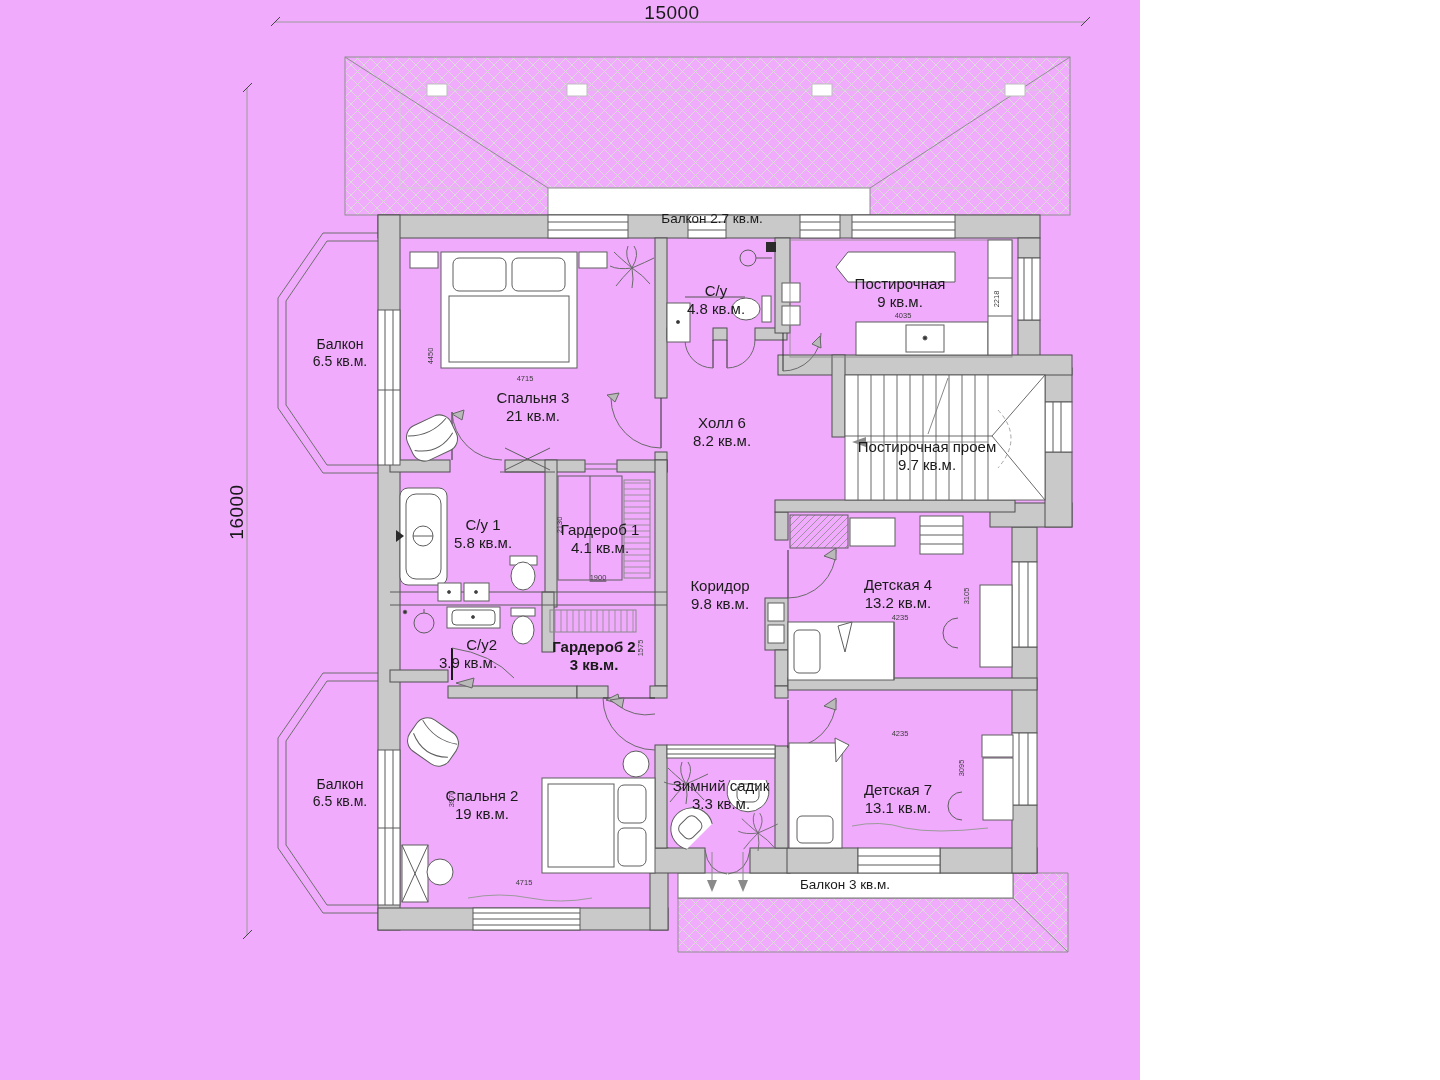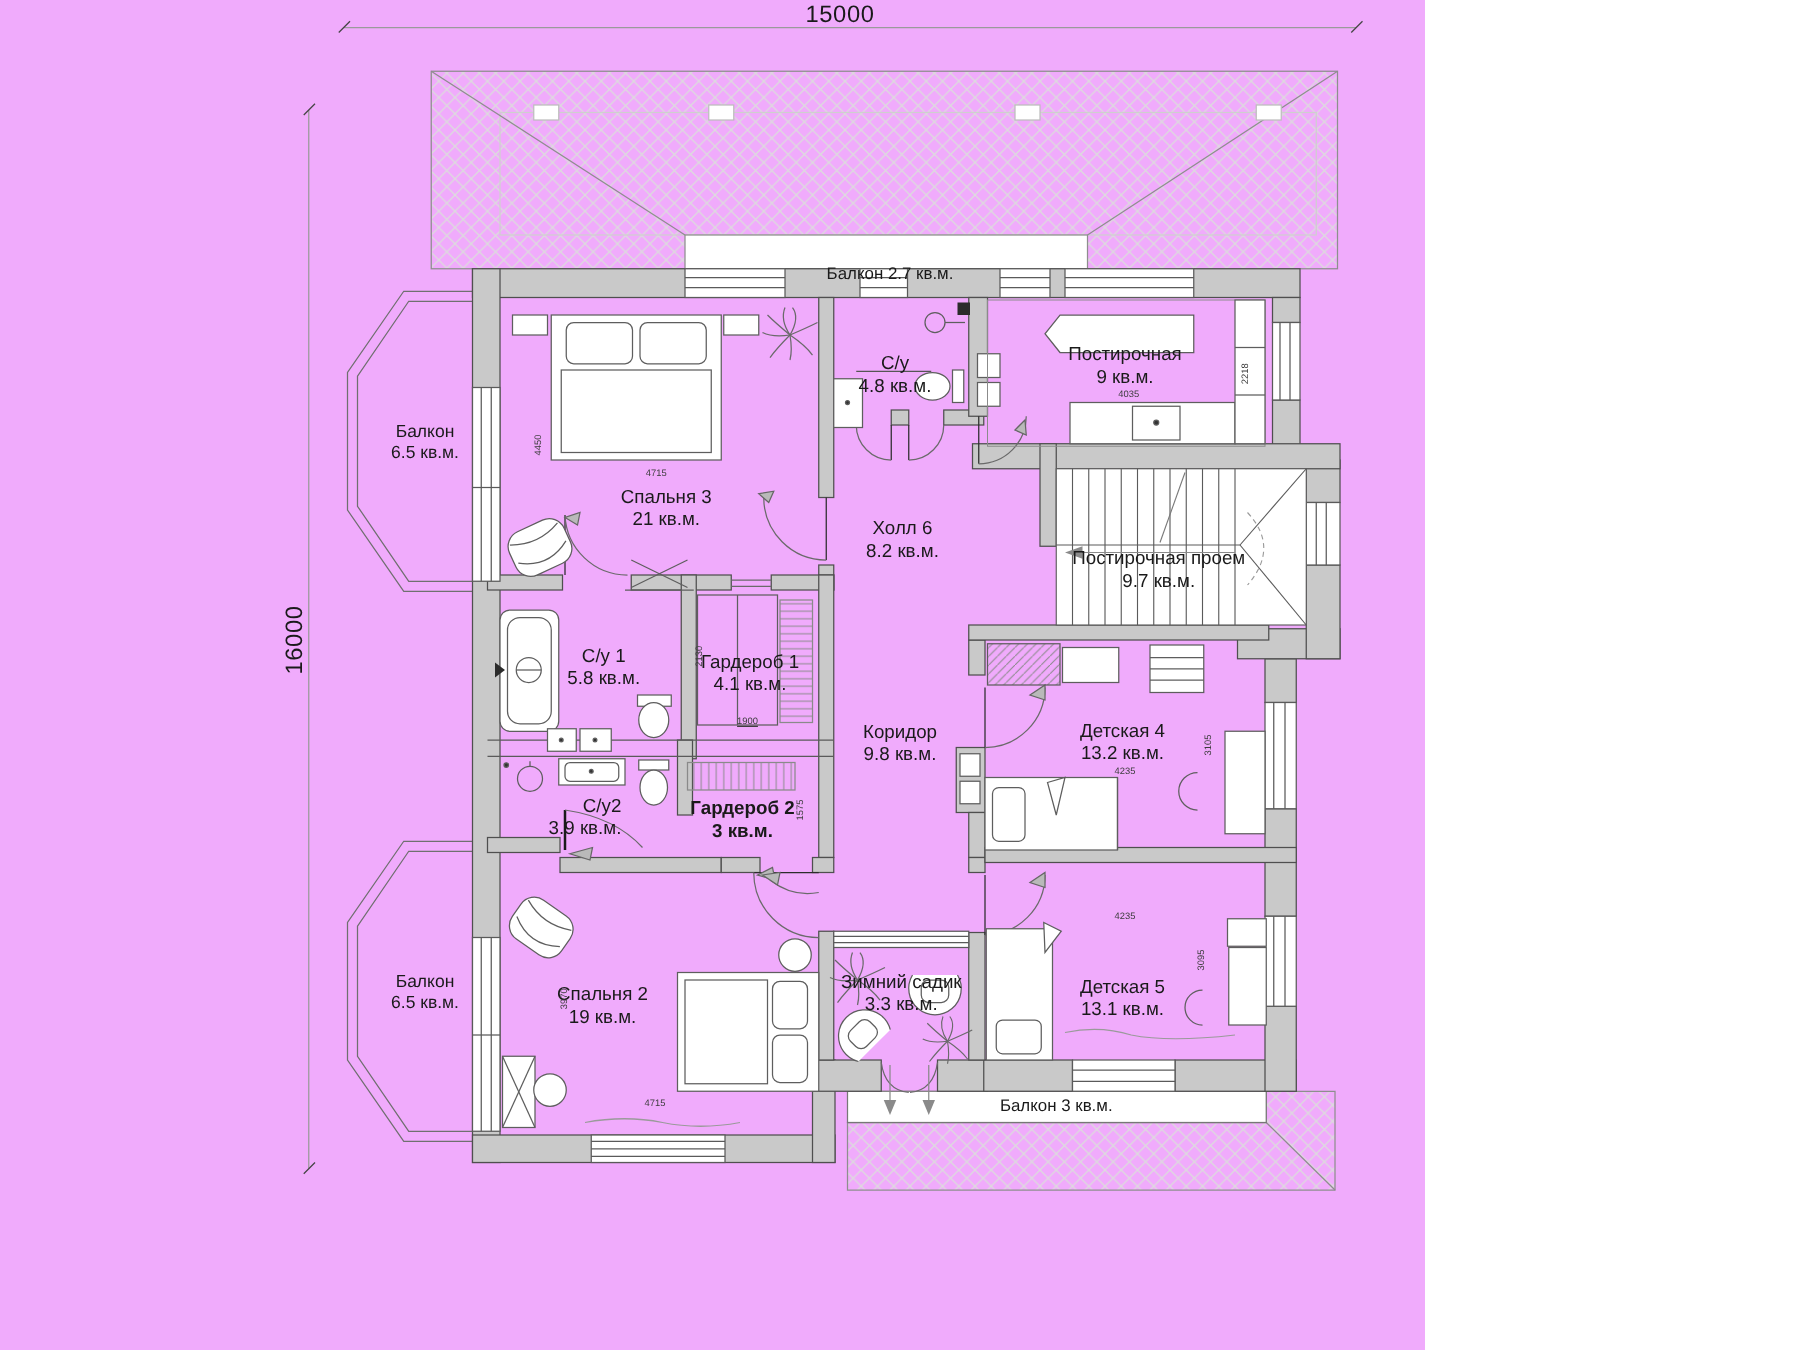--- a/index.html
+++ b/index.html
@@ -500,21 +500,21 @@
   </div>
   <div class="lbl room" style="left:482px;top:805px;">
     <div>Спальня 2</div>
       <div>19 кв.м.</div>
   </div>
   <div class="lbl room" style="left:721px;top:795px;">
     <div>Зимний садик</div>
       <div>3.3 кв.м.</div>
   </div>
   <div class="lbl room" style="left:898px;top:799px;">
-    <div>Детская 5</div>
+    <div>Детская 7</div>
       <div>13.1 кв.м.</div>
   </div>
 
   <div class="lbl dim-sm" style="left:525px;top:379px;">4715</div>
   <div class="lbl dim-sm rot" style="left:431px;top:356px;">4450</div>
   <div class="lbl dim-sm" style="left:903px;top:316px;">4035</div>
   <div class="lbl dim-sm rot" style="left:997px;top:299px;">2218</div>
   <div class="lbl dim-sm rot" style="left:560px;top:525px;">2130</div>
   <div class="lbl dim-sm" style="left:598px;top:578px;text-decoration:underline;">1900</div>
   <div class="lbl dim-sm rot" style="left:641px;top:648px;">1575</div>

